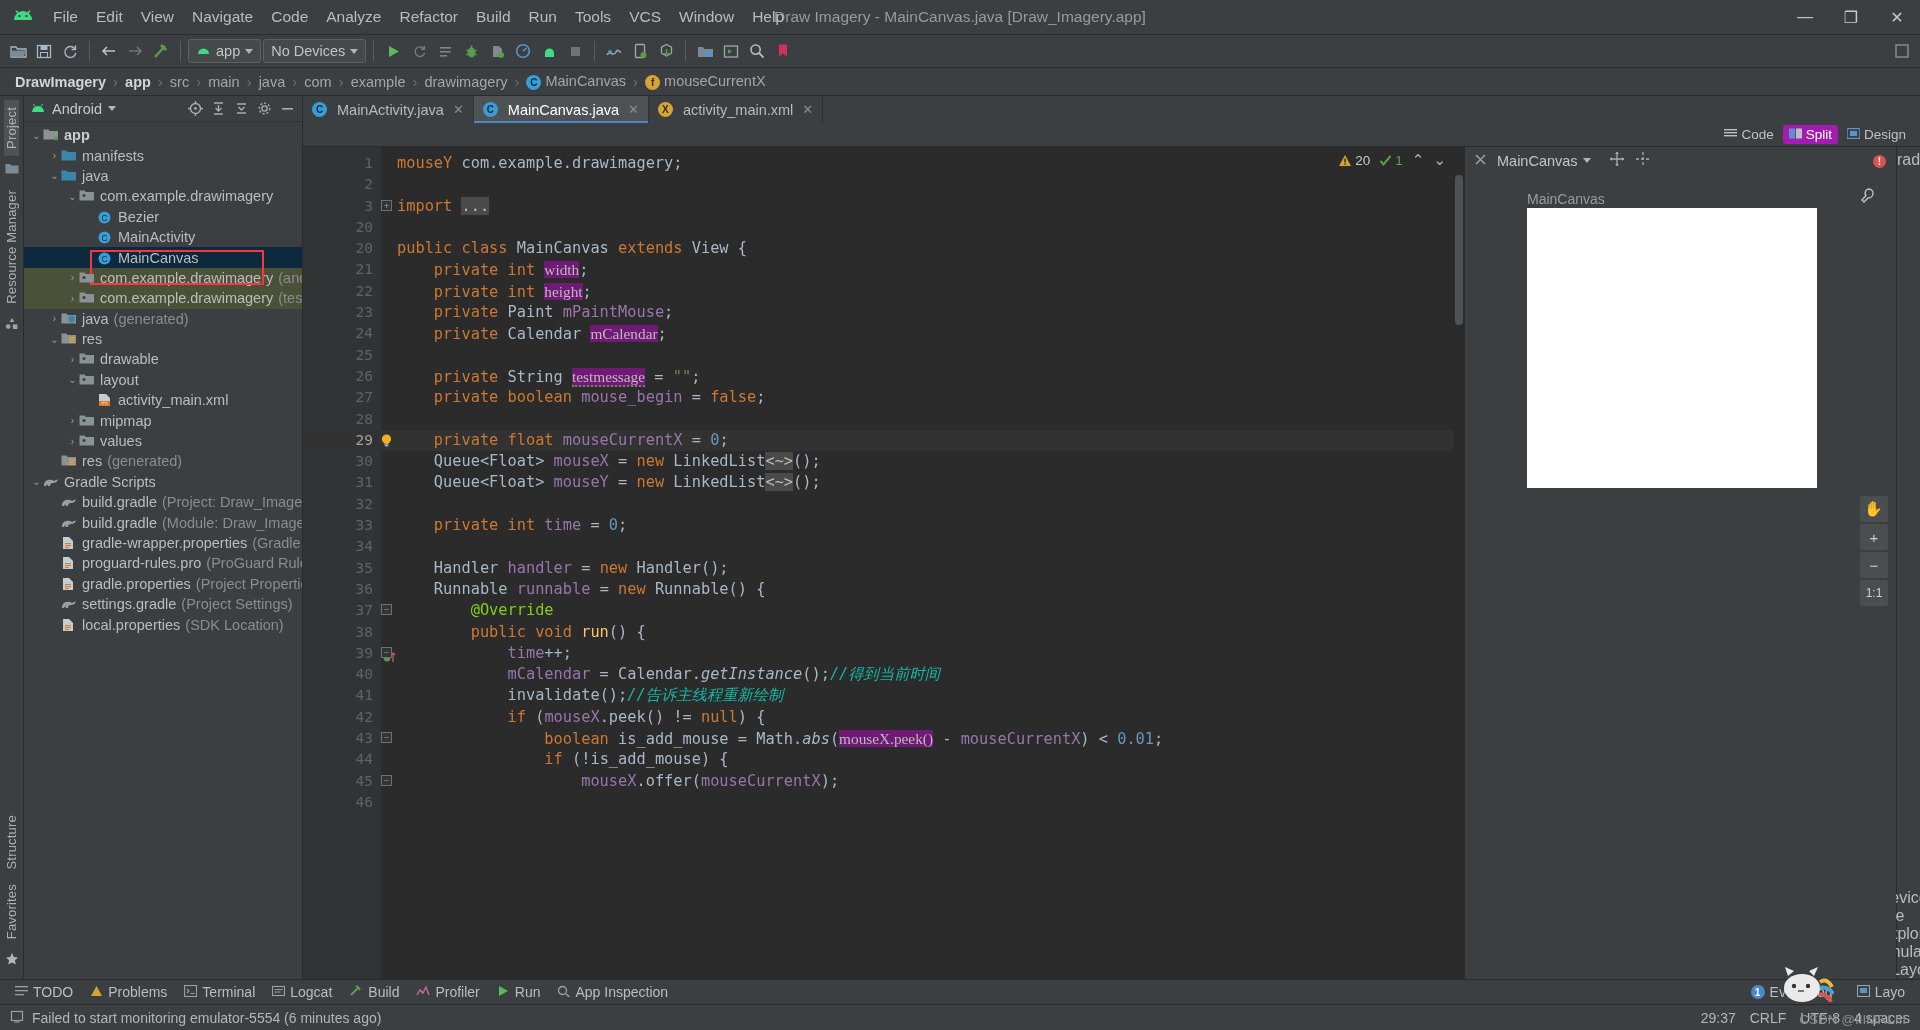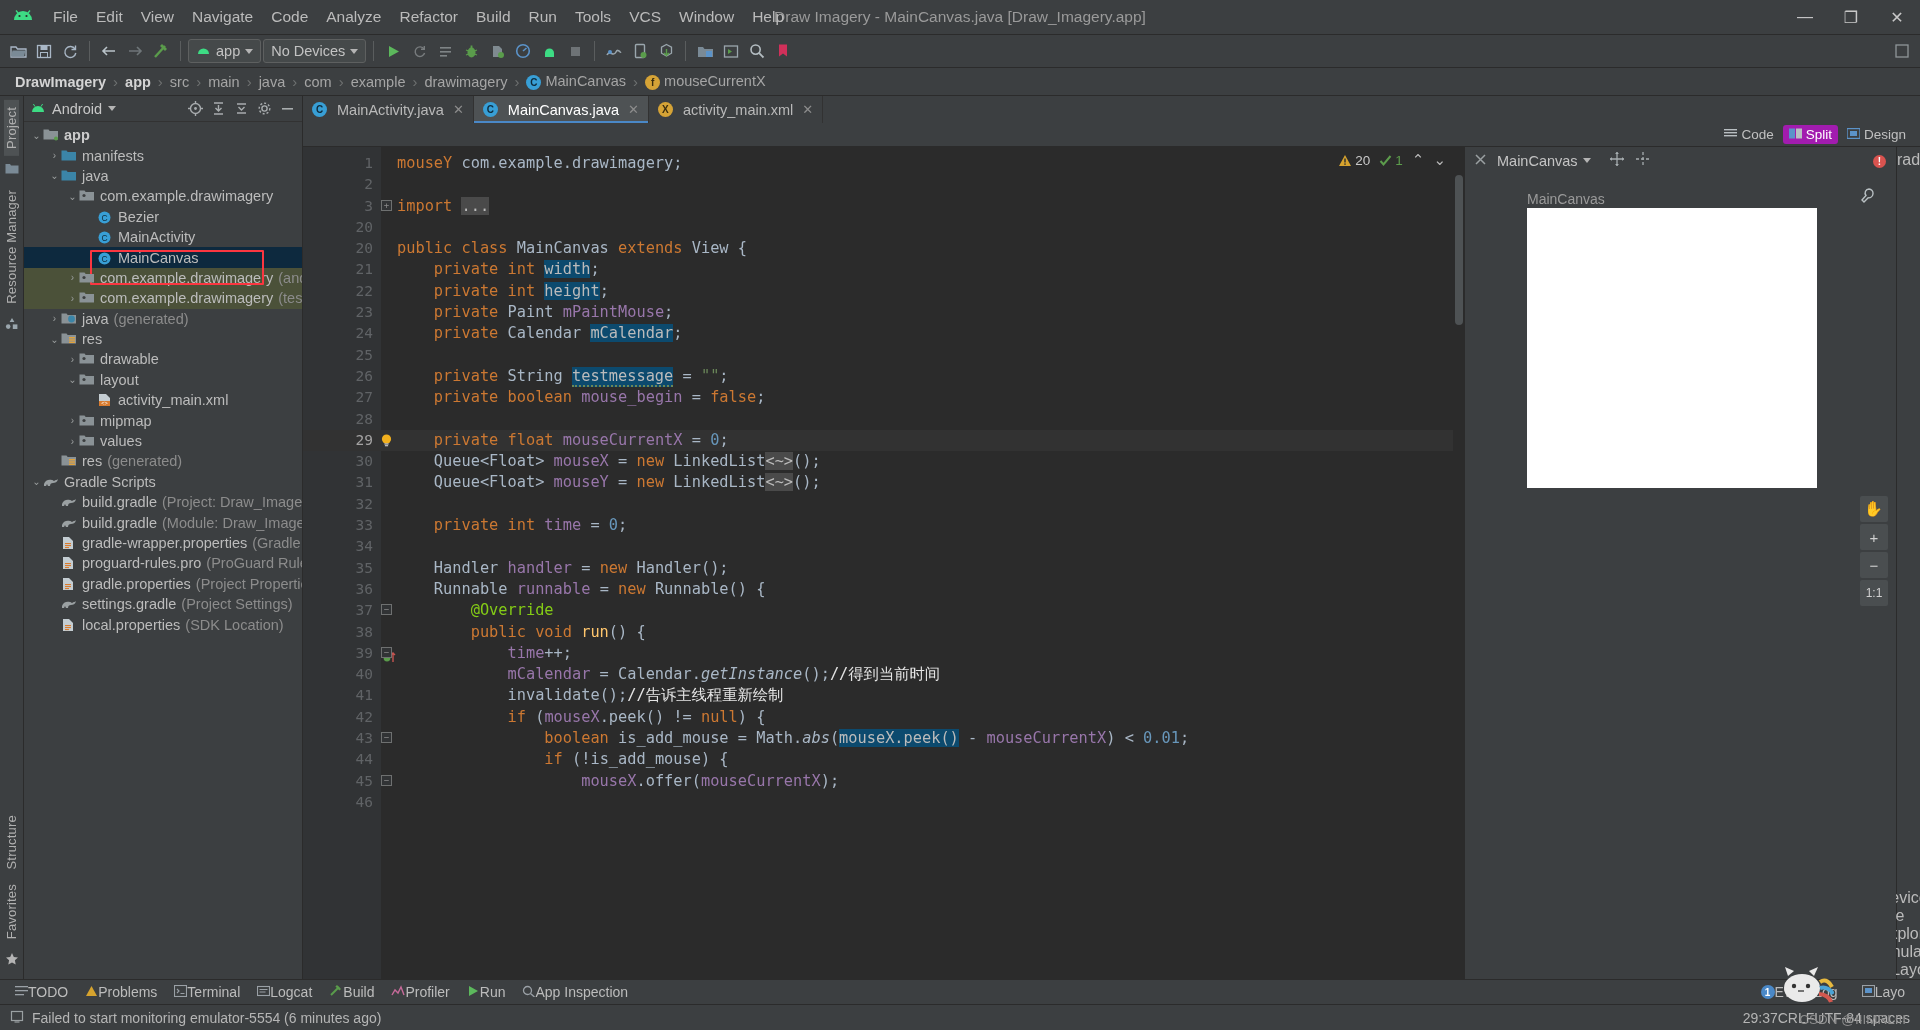--- a/index.html
+++ b/index.html
@@ -134,25 +134,25 @@
   .code {
     flex:1; font-family:"DejaVu Sans Mono", monospace; font-size:15.3px; padding-top:6px;
     overflow:hidden; position:relative; min-width:0;
   }
   .c-row { height:21.3px; line-height:21.3px; white-space:pre; padding-left:16px; }
   .c-row.cur { background:#323232; }
   .kw  { color:#cc7832; }
   .fld { color:#9876aa; }
   .num { color:#6897bb; }
   .str { color:#6a8759; }
-  .cmt { color:#e5e5e5; }
+  .cmt { color:#14b8a6; font-style:italic;}
   .ann { color:#84cc16; }
   .pln { color:#a9b7c6; }
   .mth { color:#ffc66d; }
-  .hl  { background:#0c4a6e; }
+  .hl  { background:#701a75;font-family:Liberation Serif, serif; }
   .hl2 { background:#4a4a4a; }
   .wavy { border-bottom:2px dotted #6a8759; }
   .bulb { position:absolute; left:-1px; top:3px; font-size:13px; }
 
   .c-scroll {
     position:absolute; right:0; top:0; bottom:0; width:11px; background:#2b2b2b;
   }
   .c-thumb { position:absolute; right:1px; width:8px; background:#4e5254; border-radius:4px;}
   .warn-strip { position:absolute; right:0; width:12px; }
   .strip-mark { position:absolute; right:2px; width:8px; height:2px; }
@@ -179,31 +179,31 @@
 
   
   .rrail { width:24px; background:#3c3f41; border-left:1px solid #2b2b2b; flex:0 0 24px;
            display:flex; flex-direction:column; align-items:center; padding-top:4px; }
 
   
   .toolwins {
     height:25px; background:#3c3f41; display:flex; align-items:center; gap:3px;
     padding:0 8px; border-top:1px solid #2b2b2b; flex:0 0 25px; font-size:14px;
   }
-  .tw { display:flex; align-items:center; padding:2px 7px; color:#bcbcbc; border-radius:3px;}
+  .tw { display:flex; align-items:center; gap:5px; padding:2px 7px; color:#bcbcbc; border-radius:3px;}
   .tw .g { color:#9aa0a6; font-size:12px;}
   .tw-right { margin-left:auto; display:flex; align-items:center; gap:10px;}
   .evt-badge { width:14px;height:14px;border-radius:50%;background:#4a88c7;color:#fff;font-size:10px;
                display:flex;align-items:center;justify-content:center;font-weight:bold;}
 
   .statusbar {
     height:26px; background:#3c3f41; display:flex; align-items:center; gap:8px;
     padding:0 10px; border-top:1px solid #2b2b2b; flex:0 0 26px; font-size:14px; color:#b5b5b5;
   }
-  .sb-right { margin-left:auto; display:flex; align-items:center; }
+  .sb-right { margin-left:auto; display:flex; align-items:center; gap:14px; }
   .watermark { color:#8d8d8d; font-size:13.5px; }
 
   
   .cat { position:absolute; right:86px; bottom:24px; width:72px; height:46px; pointer-events:none;}
 </style>
 </head>
 <body>
 
 <div class="app">
 

